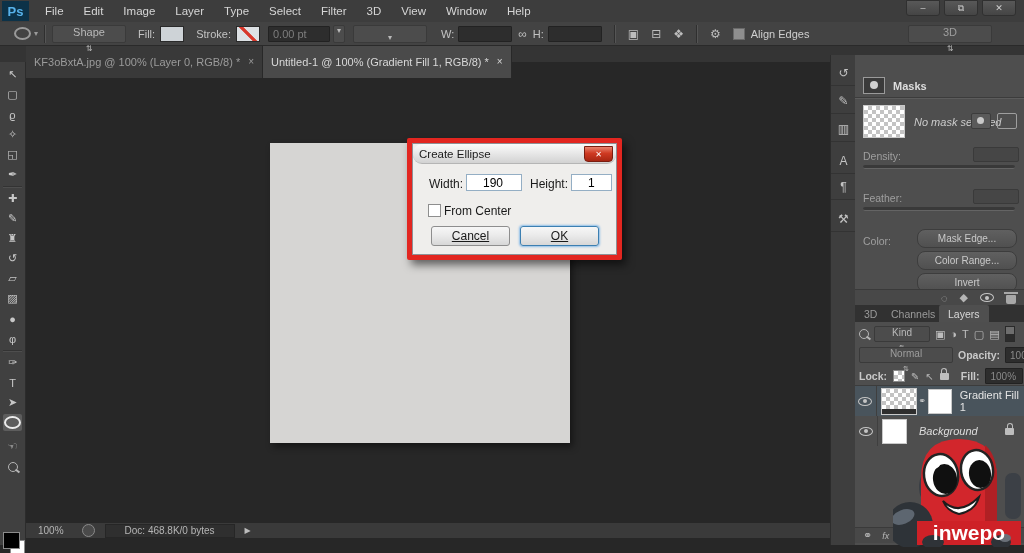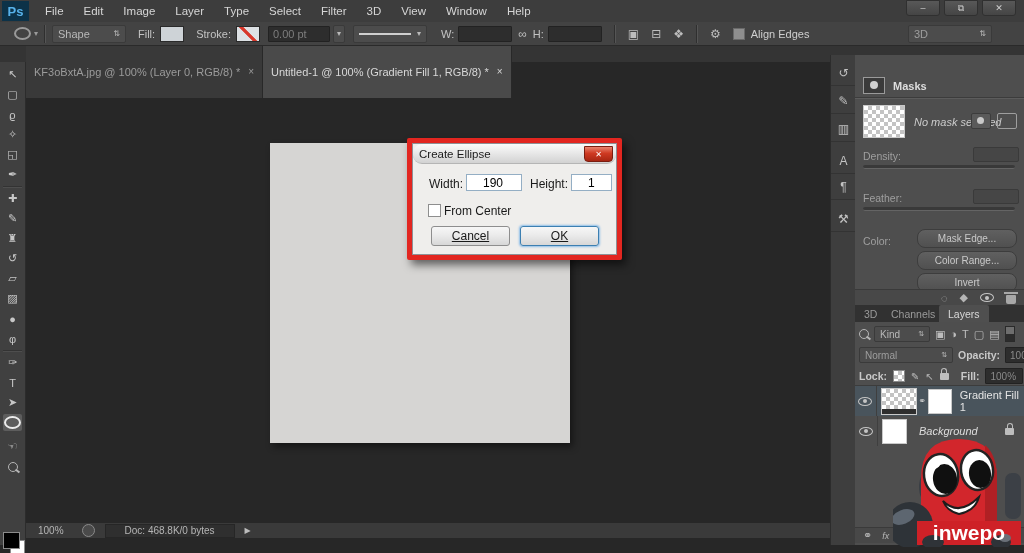--- a/index.html
+++ b/index.html
@@ -17,28 +17,28 @@
   .win-btn{width:32px;height:14px;background:linear-gradient(#585858,#454545);
            border:1px solid #303030;border-radius:0 0 3px 3px;color:#cfcfcf;font-size:9px;
            display:flex;align-items:center;justify-content:center;}
   .optionsbar{position:absolute;left:0;top:22px;width:1024px;height:23px;background:#434343;
               border-bottom:1px solid #2a2a2a;display:flex;align-items:center;z-index:3;
               color:#c3c3c3;font-size:11px;}
   .ob-sep{width:1px;height:18px;background:#2f2f2f;border-right:1px solid #555;margin:0 6px;}
   .ob-box{background:#2d2d2d;border:1px solid #222;height:14px;display:flex;align-items:center;
           padding:0 4px;border-radius:1px;}
   .ob-drop{background:#4c4c4c;border:1px solid #3a3a3a;height:16px;display:flex;align-items:center;
-           padding:0 5px;gap:6px;border-radius:2px;color:#b9b9b9;}
+           padding:0 5px;gap:6px;border-radius:2px;color:#b9b9b9;flex-direction:column;}
   .swatch{width:22px;height:14px;border:1px solid #2a2a2a;}
   .icon-btn{color:#bdbdbd;font-size:12px;padding:0 6px;}
   .checkbox-sm{width:10px;height:10px;background:#8f8f8f;border:1px solid #6a6a6a;display:inline-block;}
   
   .tabbar{position:absolute;left:0;top:45px;width:1024px;height:17px;background:#343434;z-index:2;}
   .doc-tab{position:absolute;top:0;height:17px;display:flex;align-items:center;gap:8px;
-           padding:18px 8px;font-size:11px;border-right:1px solid #282828;}
+           padding:8px 8px;font-size:11px;border-right:1px solid #282828;}
   .doc-tab .x{font-size:10px;}
   
   .toolbar{position:absolute;left:0;top:62px;width:25px;height:483px;background:#404040;
            border-right:1px solid #2c2c2c;z-index:2;}
   .tool{position:absolute;left:3px;width:19px;height:17px;display:flex;align-items:center;
         justify-content:center;color:#c7c7c7;font-size:11px;}
   .tool-sel{background:#5d5d5d;border-radius:2px;}
   .tb-div{position:absolute;left:3px;width:19px;height:1px;background:#333;border-bottom:1px solid #4e4e4e;}
   .ellipse-shape{width:13px;height:9px;border:2px solid #ececec;border-radius:50%;}
   .fg-swatch{position:absolute;left:3px;top:470px;width:15px;height:15px;background:#000;

